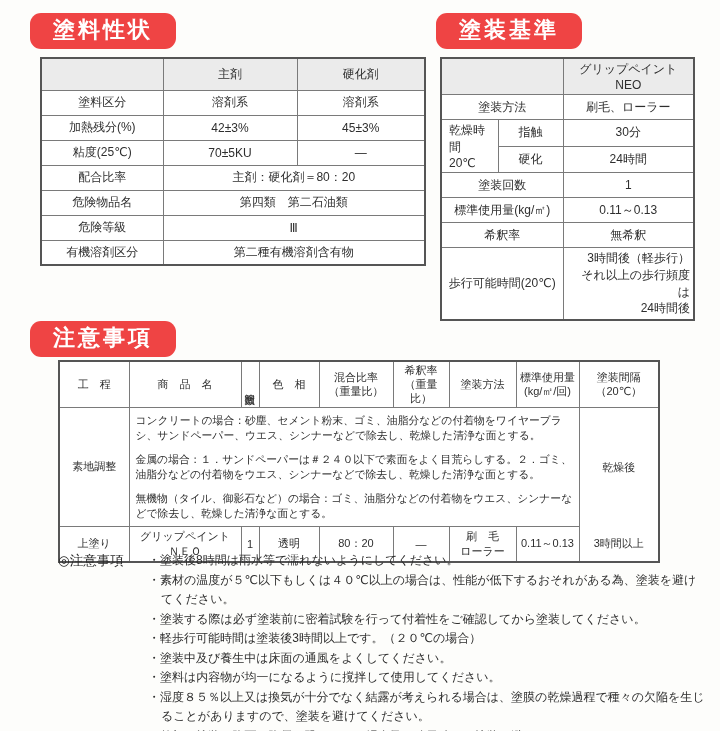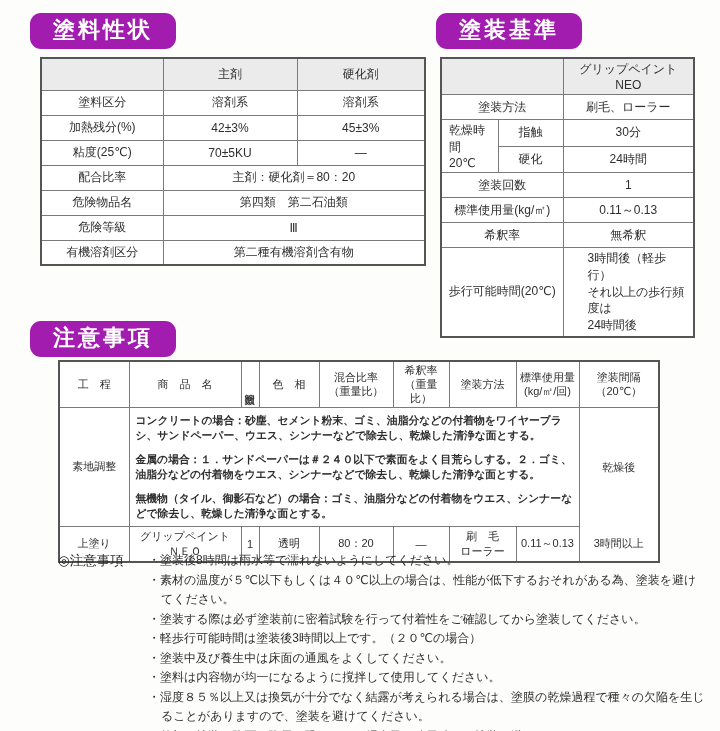--- a/index.html
+++ b/index.html
@@ -12,21 +12,21 @@
   .page {
     position: relative;
     width: 720px;
     height: 731px;
     background: #fdfdfb;
     overflow: hidden;
   }
   
   .badge {
     position: absolute;
-    background: #a21caf;
+    background: #ef4444;
     color: #ffffff;
     font-weight: bold;
     font-size: 22px;
     letter-spacing: 3px;
     padding: 5px 23px 7px 23px;
     border-radius: 11px;
     line-height: 1.1;
   }
   #badge-properties { left: 30px; top: 13px; }
   #badge-standards  { left: 436px; top: 13px; }
@@ -57,30 +57,30 @@
   .t1 { left: 40px; top: 57px; width: 384px; }
   .t1 tr { height: 25px; }
   .t1 tr.hrow { height: 32px; }
   .t1 td.compact { font-size: 11px; }
 
   
   .t2 { left: 440px; top: 57px; width: 253px; }
   .t2 tr { height: 25px; }
   .t2 tr.hrow { height: 32px; }
   .t2 tr.walk { height: 56px; }
-  .t2 .walkval { text-align: left; padding-left: 24px; line-height: 1.4; }
+  .t2 .walkval { text-align: right; padding-left: 16px; line-height: 1.4; }
 
   
   .t3 { left: 58px; top: 360px; width: 602px; }
   .t3 tr.h3row { height: 40px; }
   .t3 th { font-size: 11px; line-height: 1.25; }
   .t3 tr.prep { height: 112px; }
   .t3 tr.toprow { height: 32px; }
   .t3 td { font-size: 11px; }
-  .t3 .preptext { text-align: left; vertical-align: top; padding: 5px 6px; font-weight: bold; }
+  .t3 .preptext { text-align: left; vertical-align: top; padding: 5px 6px; }
   .t3 .preptext p { font-size: 10.8px; line-height: 1.38; margin-bottom: 9px; }
   .t3 .preptext p:last-child { margin-bottom: 0; }
   .vtext {
     writing-mode: vertical-rl;
     text-orientation: upright;
     display: inline-block;
     font-size: 10.5px;
     line-height: 1;
     letter-spacing: 1px;
   }

